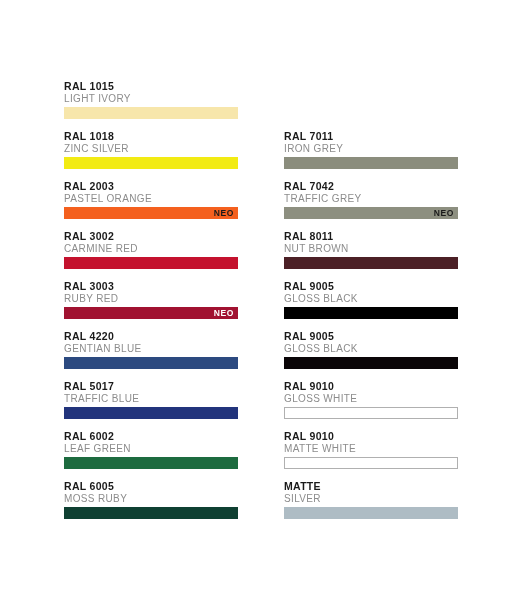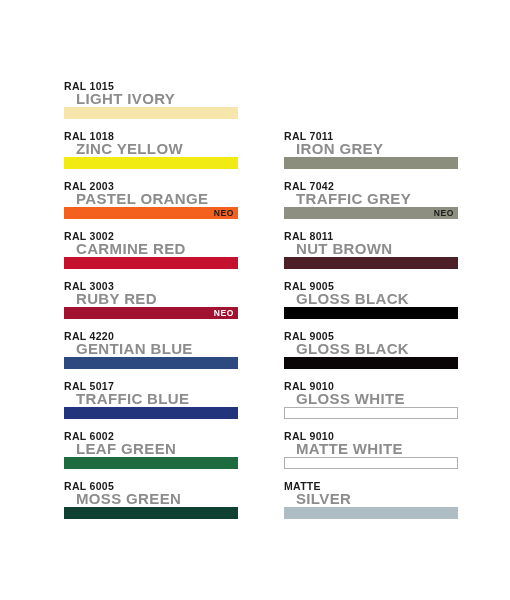--- a/index.html
+++ b/index.html
@@ -47,24 +47,24 @@
     font-size: 10.5px;
     font-weight: bold;
     letter-spacing: 0.3px;
     color: #1a1a1a;
     line-height: 13px;
     white-space: nowrap;
   }
 
   .entry-name {
     position: absolute;
-    left: 12px;
+    left: 0;
     top: 12px;
-    font-size: 15px;
-    font-weight: bold;
+    font-size: 10px;
+    font-weight: normal;
     letter-spacing: 0.35px;
     color: #8c8c8c;
     line-height: 13px;
     white-space: nowrap;
   }
 
   .entry-bar {
     position: absolute;
     left: 0;
     top: 27px;
@@ -94,21 +94,21 @@
 
 <div id="chart" style="background: rgb(255, 255, 255);">
     <div class="column column-left" style="left: 64px;">
       <div class="swatch-entry" style="top: 64px;">
         <div class="entry-code">RAL 1015</div>
         <div class="entry-name">LIGHT IVORY</div>
         <div class="entry-bar" style="background: rgb(247, 230, 171);"></div>
       </div>
       <div class="swatch-entry" style="top: 114px;">
         <div class="entry-code">RAL 1018</div>
-        <div class="entry-name">ZINC YELLOW</div>
+        <div class="entry-name">ZINC SILVER</div>
         <div class="entry-bar" style="background: rgb(242, 235, 19);"></div>
       </div>
       <div class="swatch-entry" style="top: 164px;">
         <div class="entry-code">RAL 2003</div>
         <div class="entry-name">PASTEL ORANGE</div>
         <div class="entry-bar" style="background: rgb(244, 96, 30);">
           <span class="neo-badge" style="color: rgb(26, 26, 26);">NEO</span>
         </div>
       </div>
       <div class="swatch-entry" style="top: 214px;">
@@ -133,21 +133,21 @@
         <div class="entry-name">TRAFFIC BLUE</div>
         <div class="entry-bar" style="background: rgb(34, 52, 124);"></div>
       </div>
       <div class="swatch-entry" style="top: 414px;">
         <div class="entry-code">RAL 6002</div>
         <div class="entry-name">LEAF GREEN</div>
         <div class="entry-bar" style="background: rgb(29, 107, 63);"></div>
       </div>
       <div class="swatch-entry" style="top: 464px;">
         <div class="entry-code">RAL 6005</div>
-        <div class="entry-name">MOSS GREEN</div>
+        <div class="entry-name">MOSS RUBY</div>
         <div class="entry-bar" style="background: rgb(15, 64, 50);"></div>
       </div>
     </div>
     <div class="column column-right" style="left: 284px;">
       <div class="swatch-entry" style="top: 114px;">
         <div class="entry-code">RAL 7011</div>
         <div class="entry-name">IRON GREY</div>
         <div class="entry-bar" style="background: rgb(139, 141, 125);"></div>
       </div>
       <div class="swatch-entry" style="top: 164px;">

